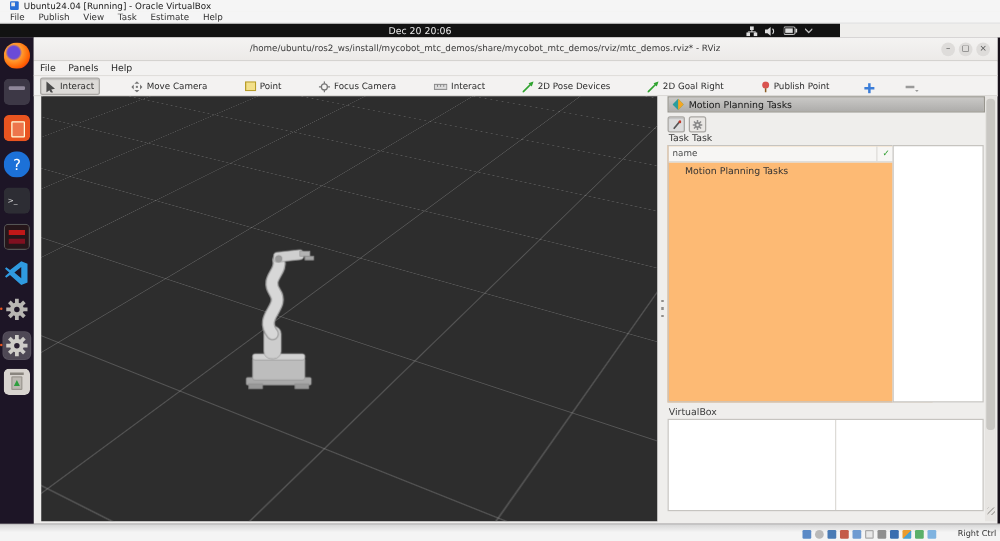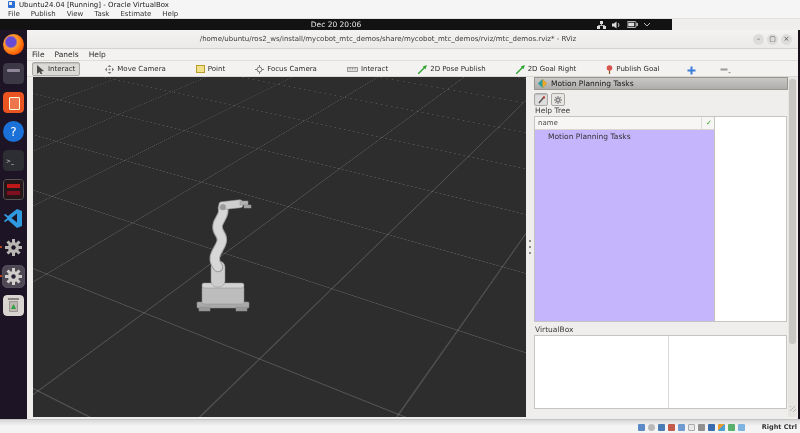--- a/index.html
+++ b/index.html
@@ -82,21 +82,21 @@
 
   
   .panel-header{position:absolute;left:507px;top:47px;width:254px;height:13px;
     background:linear-gradient(#c9c8c6,#aeadab);border:1px solid #98968f;box-sizing:border-box;
     display:flex;align-items:center;gap:4px;padding-left:3px;}
   .panel-title{font-size:7.5px;color:#161616;}
   .panel-tools{position:absolute;left:507px;top:63px;display:flex;gap:3px;}
   .ptool-btn{width:12px;height:11px;border:1px solid #a9a7a3;border-radius:2px;background:#e9e7e4;
     display:flex;align-items:center;justify-content:center;}
   .section-label{position:absolute;font-size:7.5px;color:#3a3a3a;}
-  .tree-table{position:absolute;left:507px;top:86px;width:212px;height:206px;background:#c4b5fd;
+  .tree-table{position:absolute;left:507px;top:86px;width:212px;height:206px;background:#fdba74;
     border:1px solid #c6c4c0;box-sizing:border-box;}
   .tree-head{display:flex;height:12px;border-bottom:1px solid #d8d6d2;background:#f7f6f4;}
   .th{font-size:7px;color:#4a4a4a;border-right:1px solid #dedcd8;display:flex;align-items:center;padding-left:3px;box-sizing:border-box;}
   .th.c-name{flex:1;}
   .th.c-check{width:15px;color:#2e9e2e;justify-content:center;padding-left:0;}
   .th.c-cross{width:12px;color:#cc2222;justify-content:center;padding-left:0;font-style:italic;}
   .th.c-time{width:16px;border-right:none;}
   .tree-row{height:12px;display:flex;align-items:center;padding-left:13px;font-size:7.5px;color:#333;}
   .side-pane{position:absolute;left:687px;top:86px;width:73px;height:206px;background:#fff;border:1px solid #c6c4c0;box-sizing:border-box;}
   .props-pane{position:absolute;left:507px;top:305px;width:253px;height:74px;background:#fff;border:1px solid #c6c4c0;box-sizing:border-box;}
@@ -106,21 +106,21 @@
   .panel-scroll{position:absolute;left:761px;top:47px;width:9px;height:340px;background:#e7e5e2;}
   .panel-scroll .thumb{position:absolute;left:1px;top:2px;width:7px;height:265px;background:#c9c7c3;border-radius:3px;}
   .corner-grip{position:absolute;left:763px;top:376px;width:6px;height:6px;
     background:repeating-linear-gradient(135deg,#b5b3af 0 1px, transparent 1px 3px);}
 
   
   .vbox-statusbar{position:absolute;left:0;top:419px;width:800px;height:14px;
     background:linear-gradient(#d8d8d8,#f4f4f4 45%);border-top:1px solid #c4c4c4;box-sizing:border-box;}
   .status-right{position:absolute;right:3px;top:2px;display:flex;align-items:center;gap:3px;height:10px;}
   .sicon{width:7px;height:7px;border-radius:1px;}
-  .status-hint{font-size:6.5px;color:#333;margin-left:14px;font-weight:bold;}
+  .status-hint{font-size:6.5px;color:#333;margin-left:14px;}
 </style>
 </head>
 <body>
 
 <div class="screen">
 
   <div class="vbox-titlebar">
     <span class="vbox-logo"></span>
     <span class="vbox-title">Ubuntu24.04 [Running] - Oracle VirtualBox</span>
   </div>
@@ -264,35 +264,35 @@
               <rect x="0.5" y="1.5" width="10" height="4" fill="#dcdcdc" stroke="#888" stroke-width="0.8"></rect>
               <path d="M3 1.5v2M5.5 1.5v2M8 1.5v2" stroke="#888" stroke-width="0.8"></path>
             </svg>
           <span>Interact</span>
         </div>
         <div class="tool-btn">
           <svg width="9" height="9">
               <path d="M0 9L7 2" stroke="#2fa32f" stroke-width="1.4"></path>
               <path d="M9 0L4.8 1.6 7.4 4.2z" fill="#2fa32f"></path>
             </svg>
-          <span>2D Pose Publish</span>
+          <span>2D Pose Devices</span>
         </div>
         <div class="tool-btn">
           <svg width="9" height="9">
               <path d="M0 9L7 2" stroke="#2fa32f" stroke-width="1.4"></path>
               <path d="M9 0L4.8 1.6 7.4 4.2z" fill="#2fa32f"></path>
             </svg>
           <span>2D Goal Right</span>
         </div>
         <div class="tool-btn">
           <svg width="7" height="9">
               <circle cx="3.5" cy="3" r="2.8" fill="#d9534f"></circle>
               <path d="M3.5 5.5V9" stroke="#8a5a20" stroke-width="1.2"></path>
             </svg>
-          <span>Publish Goal</span>
+          <span>Publish Point</span>
         </div>
         <div class="tool-mini">
           <svg width="9" height="9">
               <path d="M4.5 0.5v8M0.5 4.5h8" stroke="#3b7dd8" stroke-width="2"></path>
             </svg>
         </div>
         <div class="tool-mini">
           <svg width="11" height="9">
               <path d="M0.5 3.5h7" stroke="#9a9a9a" stroke-width="2"></path>
               <path d="M8 6l1.5 1.5L11 6z" fill="#9a9a9a"></path>
@@ -348,21 +348,21 @@
                 <rect x="3.4" y="0" width="1.2" height="8"></rect>
                 <rect x="0" y="3.4" width="8" height="1.2"></rect>
                 <rect x="3.4" y="0" width="1.2" height="8" transform="rotate(45 4 4)"></rect>
                 <rect x="3.4" y="0" width="1.2" height="8" transform="rotate(-45 4 4)"></rect>
               </g>
               <circle cx="4" cy="4" r="1" fill="#e9e7e4"></circle>
             </svg>
         </div>
       </div>
 
-      <div class="section-label" style="left:508px;top:76px">Help Tree</div>
+      <div class="section-label" style="left:508px;top:76px">Task Task</div>
 
       <div class="tree-table">
         <div class="tree-head">
           <div class="th c-name">name</div>
           <div class="th c-check">✓</div>
           <div class="th c-cross">✗</div>
           <div class="th c-time">name</div>
         </div>
         <div class="tree-row">Motion Planning Tasks</div>
       </div>

